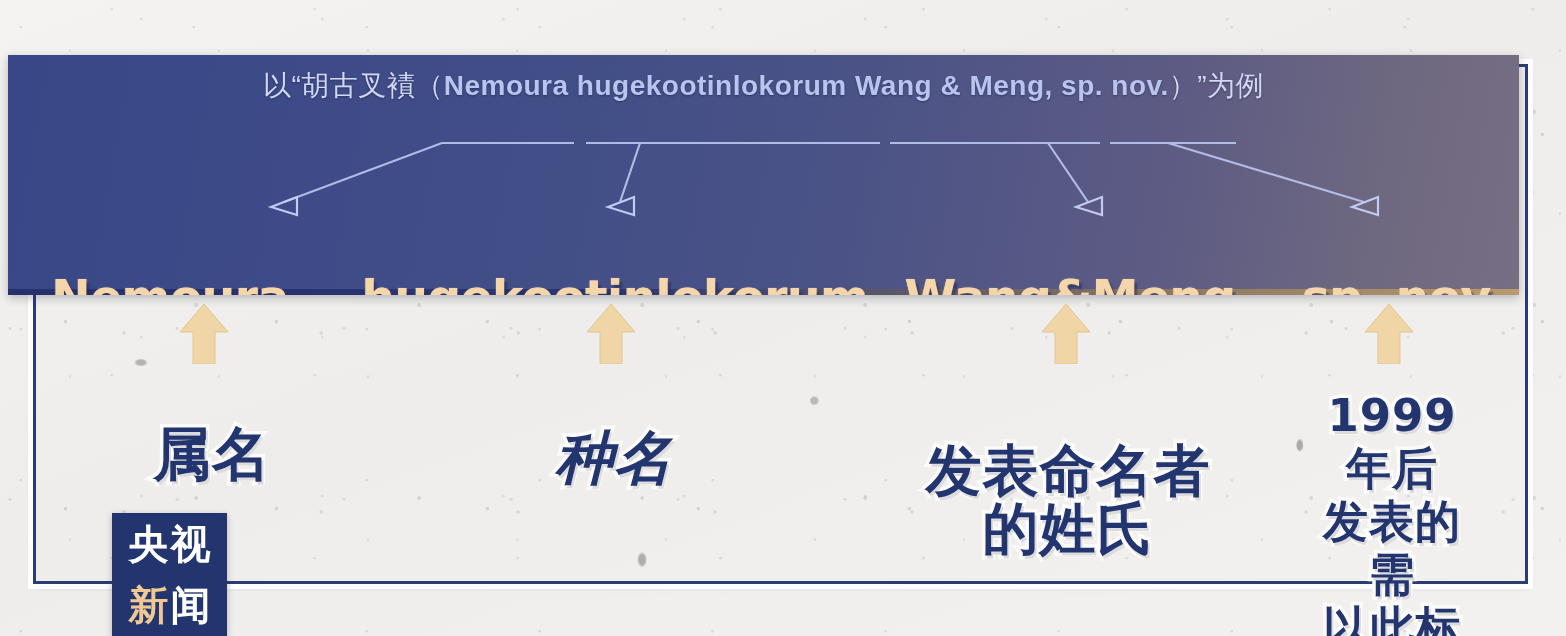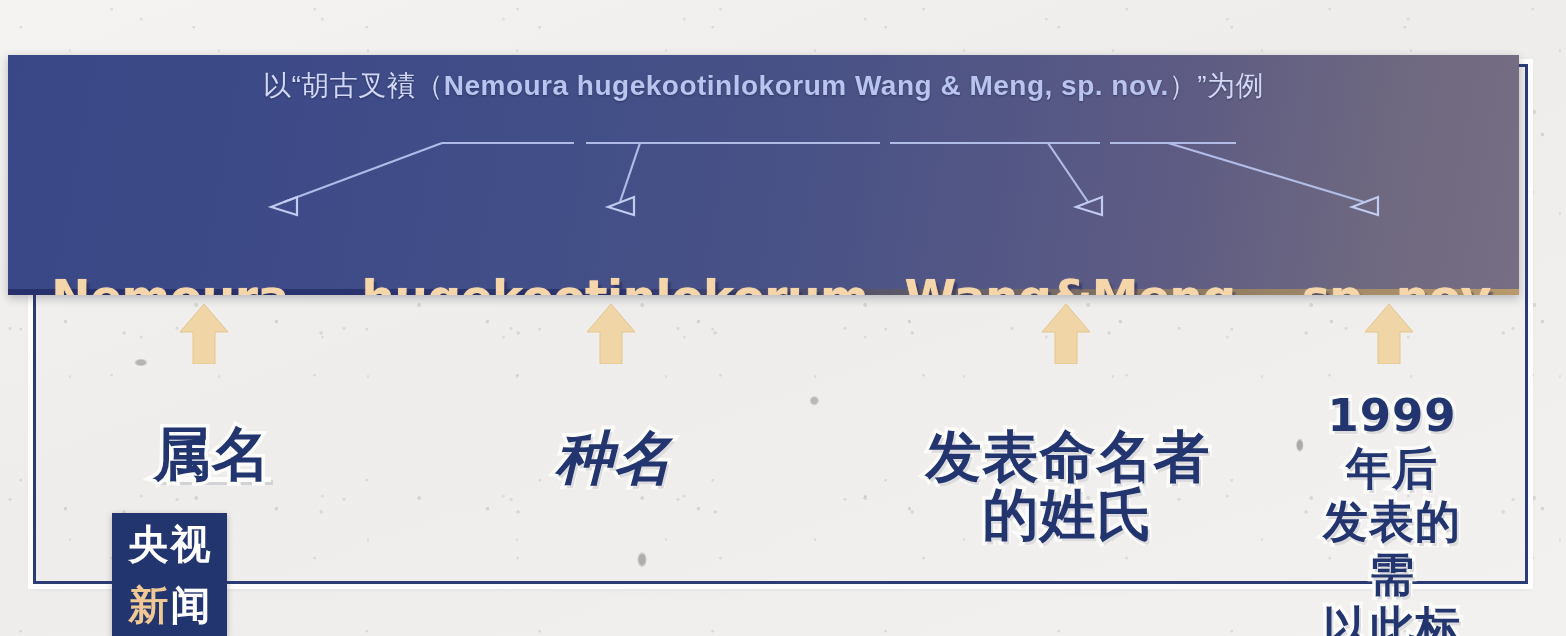--- a/index.html
+++ b/index.html
@@ -154,29 +154,29 @@
 <svg class="uparrow" style="left:585px;top:302px;" viewBox="0 0 52 62">
   <polygon points="26,2 50,30 37,30 37,62 15,62 15,30 2,30" fill="#f0d6a6" stroke="#e3c68f" stroke-width="1"></polygon>
 </svg>
 <svg class="uparrow" style="left:1040px;top:302px;" viewBox="0 0 52 62">
   <polygon points="26,2 50,30 37,30 37,62 15,62 15,30 2,30" fill="#f0d6a6" stroke="#e3c68f" stroke-width="1"></polygon>
 </svg>
 <svg class="uparrow" style="left:1363px;top:302px;" viewBox="0 0 52 62">
   <polygon points="26,2 50,30 37,30 37,62 15,62 15,30 2,30" fill="#f0d6a6" stroke="#e3c68f" stroke-width="1"></polygon>
 </svg>
 
-<div class="zhlabel" style="left:212px;top:364px;font-size:58px;text-decoration:underline;">
+<div class="zhlabel" style="left:212px;top:364px;font-size:58px;">
   <span>属名</span>
 </div>
 
 <div class="zhlabel" style="left:614px;top:368px;font-size:58px;font-style:italic;">
   <span>种名</span>
 </div>
 
-<div class="zhlabel" style="left:1068px;top:370px;font-size:56px;">
+<div class="zhlabel" style="left:1068px;top:384px;font-size:56px;">
   <span>发表命名者
 的姓氏</span>
 </div>
 
 <div class="zhlabel" style="left:1392px;top:336px;font-size:45px;line-height:1.18;">
   <span>1999年后
 发表的需
 以此标明
 是个新名</span>
 </div>

